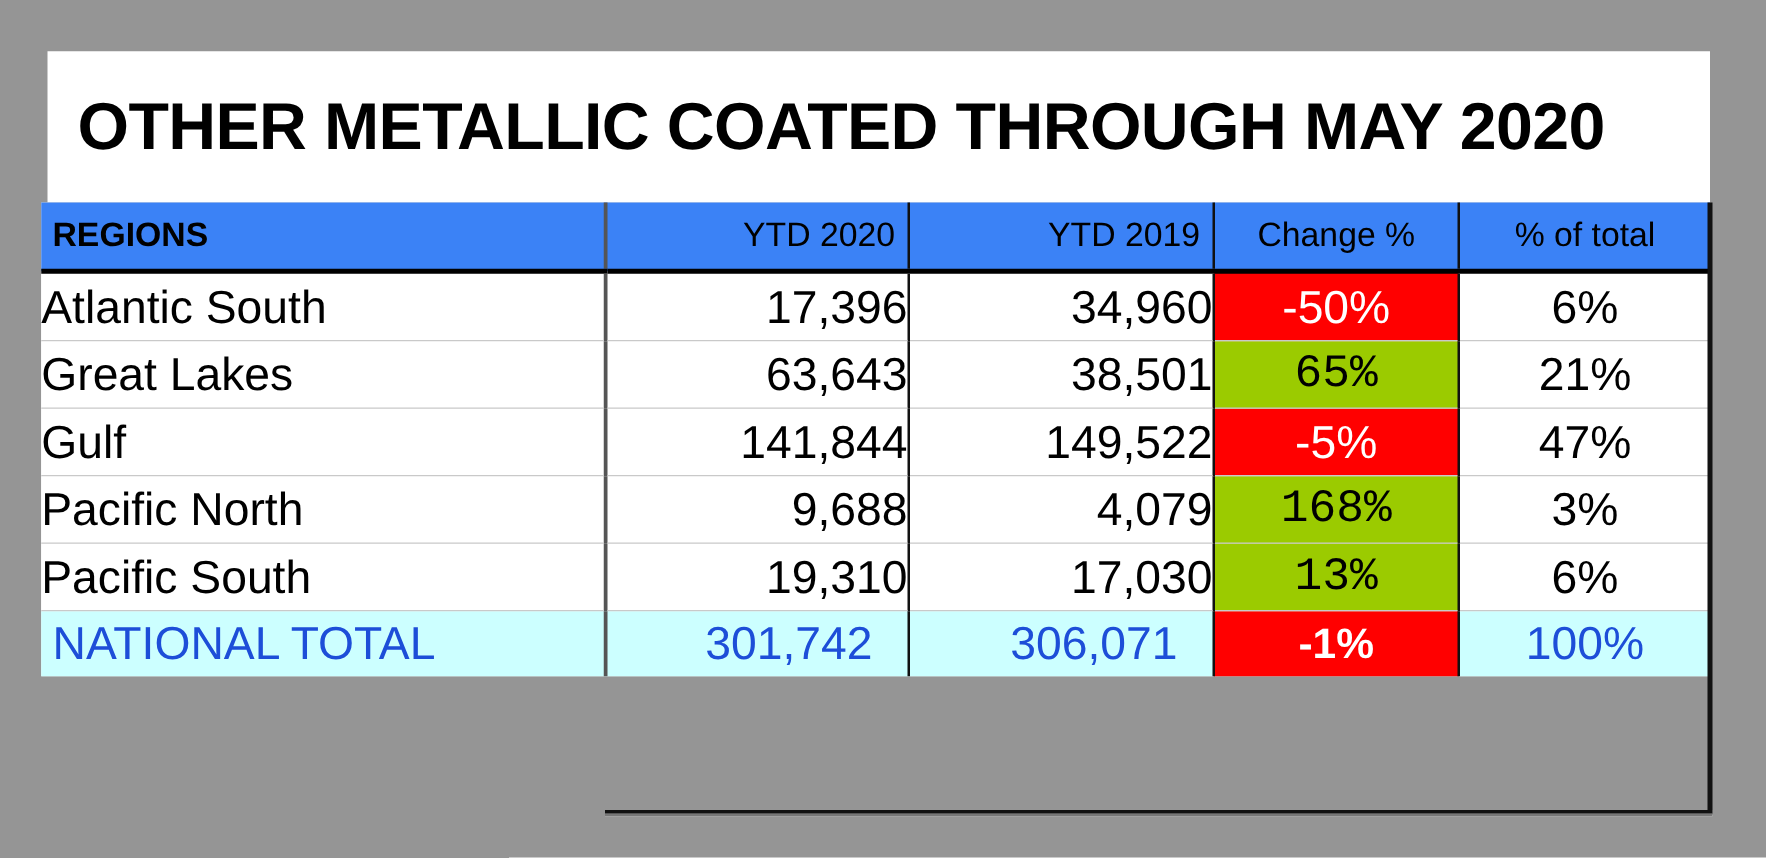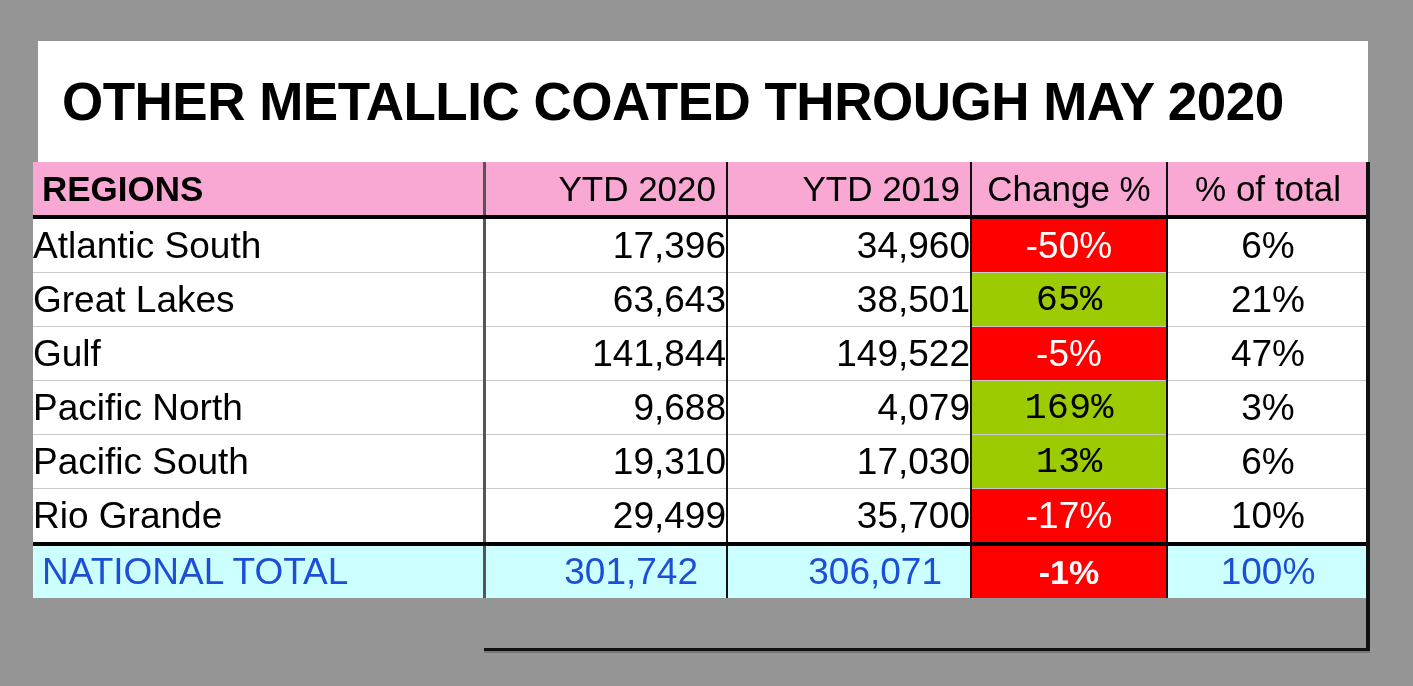--- a/index.html
+++ b/index.html
@@ -70,25 +70,25 @@
   
   col.c-region { width: 451px; }
   col.c-y20    { width: 243px; }
   col.c-y19    { width: 244px; }
   col.c-chg    { width: 196px; }
   col.c-pct    { width: 201px; }
 
   
   tr.head-row td {
     height: 53px;
-    font-size: 35px;
+    font-size: 27px;
     color: #000000;
     vertical-align: middle;
     border-bottom: 4px solid #000000;
-    background: #f9a8d4;
+    background: #3b82f6;
   }
   tr.head-row td.h-region {
     font-weight: bold;
     text-align: left;
     padding-left: 9px;
     border-right: 3px solid #555555;
   }
   tr.head-row td.h-num {
     text-align: right;
     padding-right: 10px;
@@ -250,36 +250,29 @@
             <td class="cell-region">Gulf</td>
             <td class="cell-num">141,844</td>
             <td class="cell-num">149,522</td>
             <td class="cell-chg neg">-5%</td>
             <td class="cell-pct">47%</td>
           </tr>
           <tr class="data-row">
             <td class="cell-region">Pacific North</td>
             <td class="cell-num">9,688</td>
             <td class="cell-num">4,079</td>
-            <td class="cell-chg pos">169%</td>
+            <td class="cell-chg pos">168%</td>
             <td class="cell-pct">3%</td>
           </tr>
           <tr class="data-row">
             <td class="cell-region">Pacific South</td>
             <td class="cell-num">19,310</td>
             <td class="cell-num">17,030</td>
             <td class="cell-chg pos">13%</td>
             <td class="cell-pct">6%</td>
-          </tr>
-          <tr class="data-row last-data">
-            <td class="cell-region">Rio Grande</td>
-            <td class="cell-num">29,499</td>
-            <td class="cell-num">35,700</td>
-            <td class="cell-chg neg">-17%</td>
-            <td class="cell-pct">10%</td>
           </tr>
           <tr class="total-row">
             <td class="cell-region">NATIONAL TOTAL</td>
             <td class="cell-num">301,742</td>
             <td class="cell-num">306,071</td>
             <td class="cell-chg neg">-1%</td>
             <td class="cell-pct">100%</td>
           </tr>
         </tbody>
     </table>

